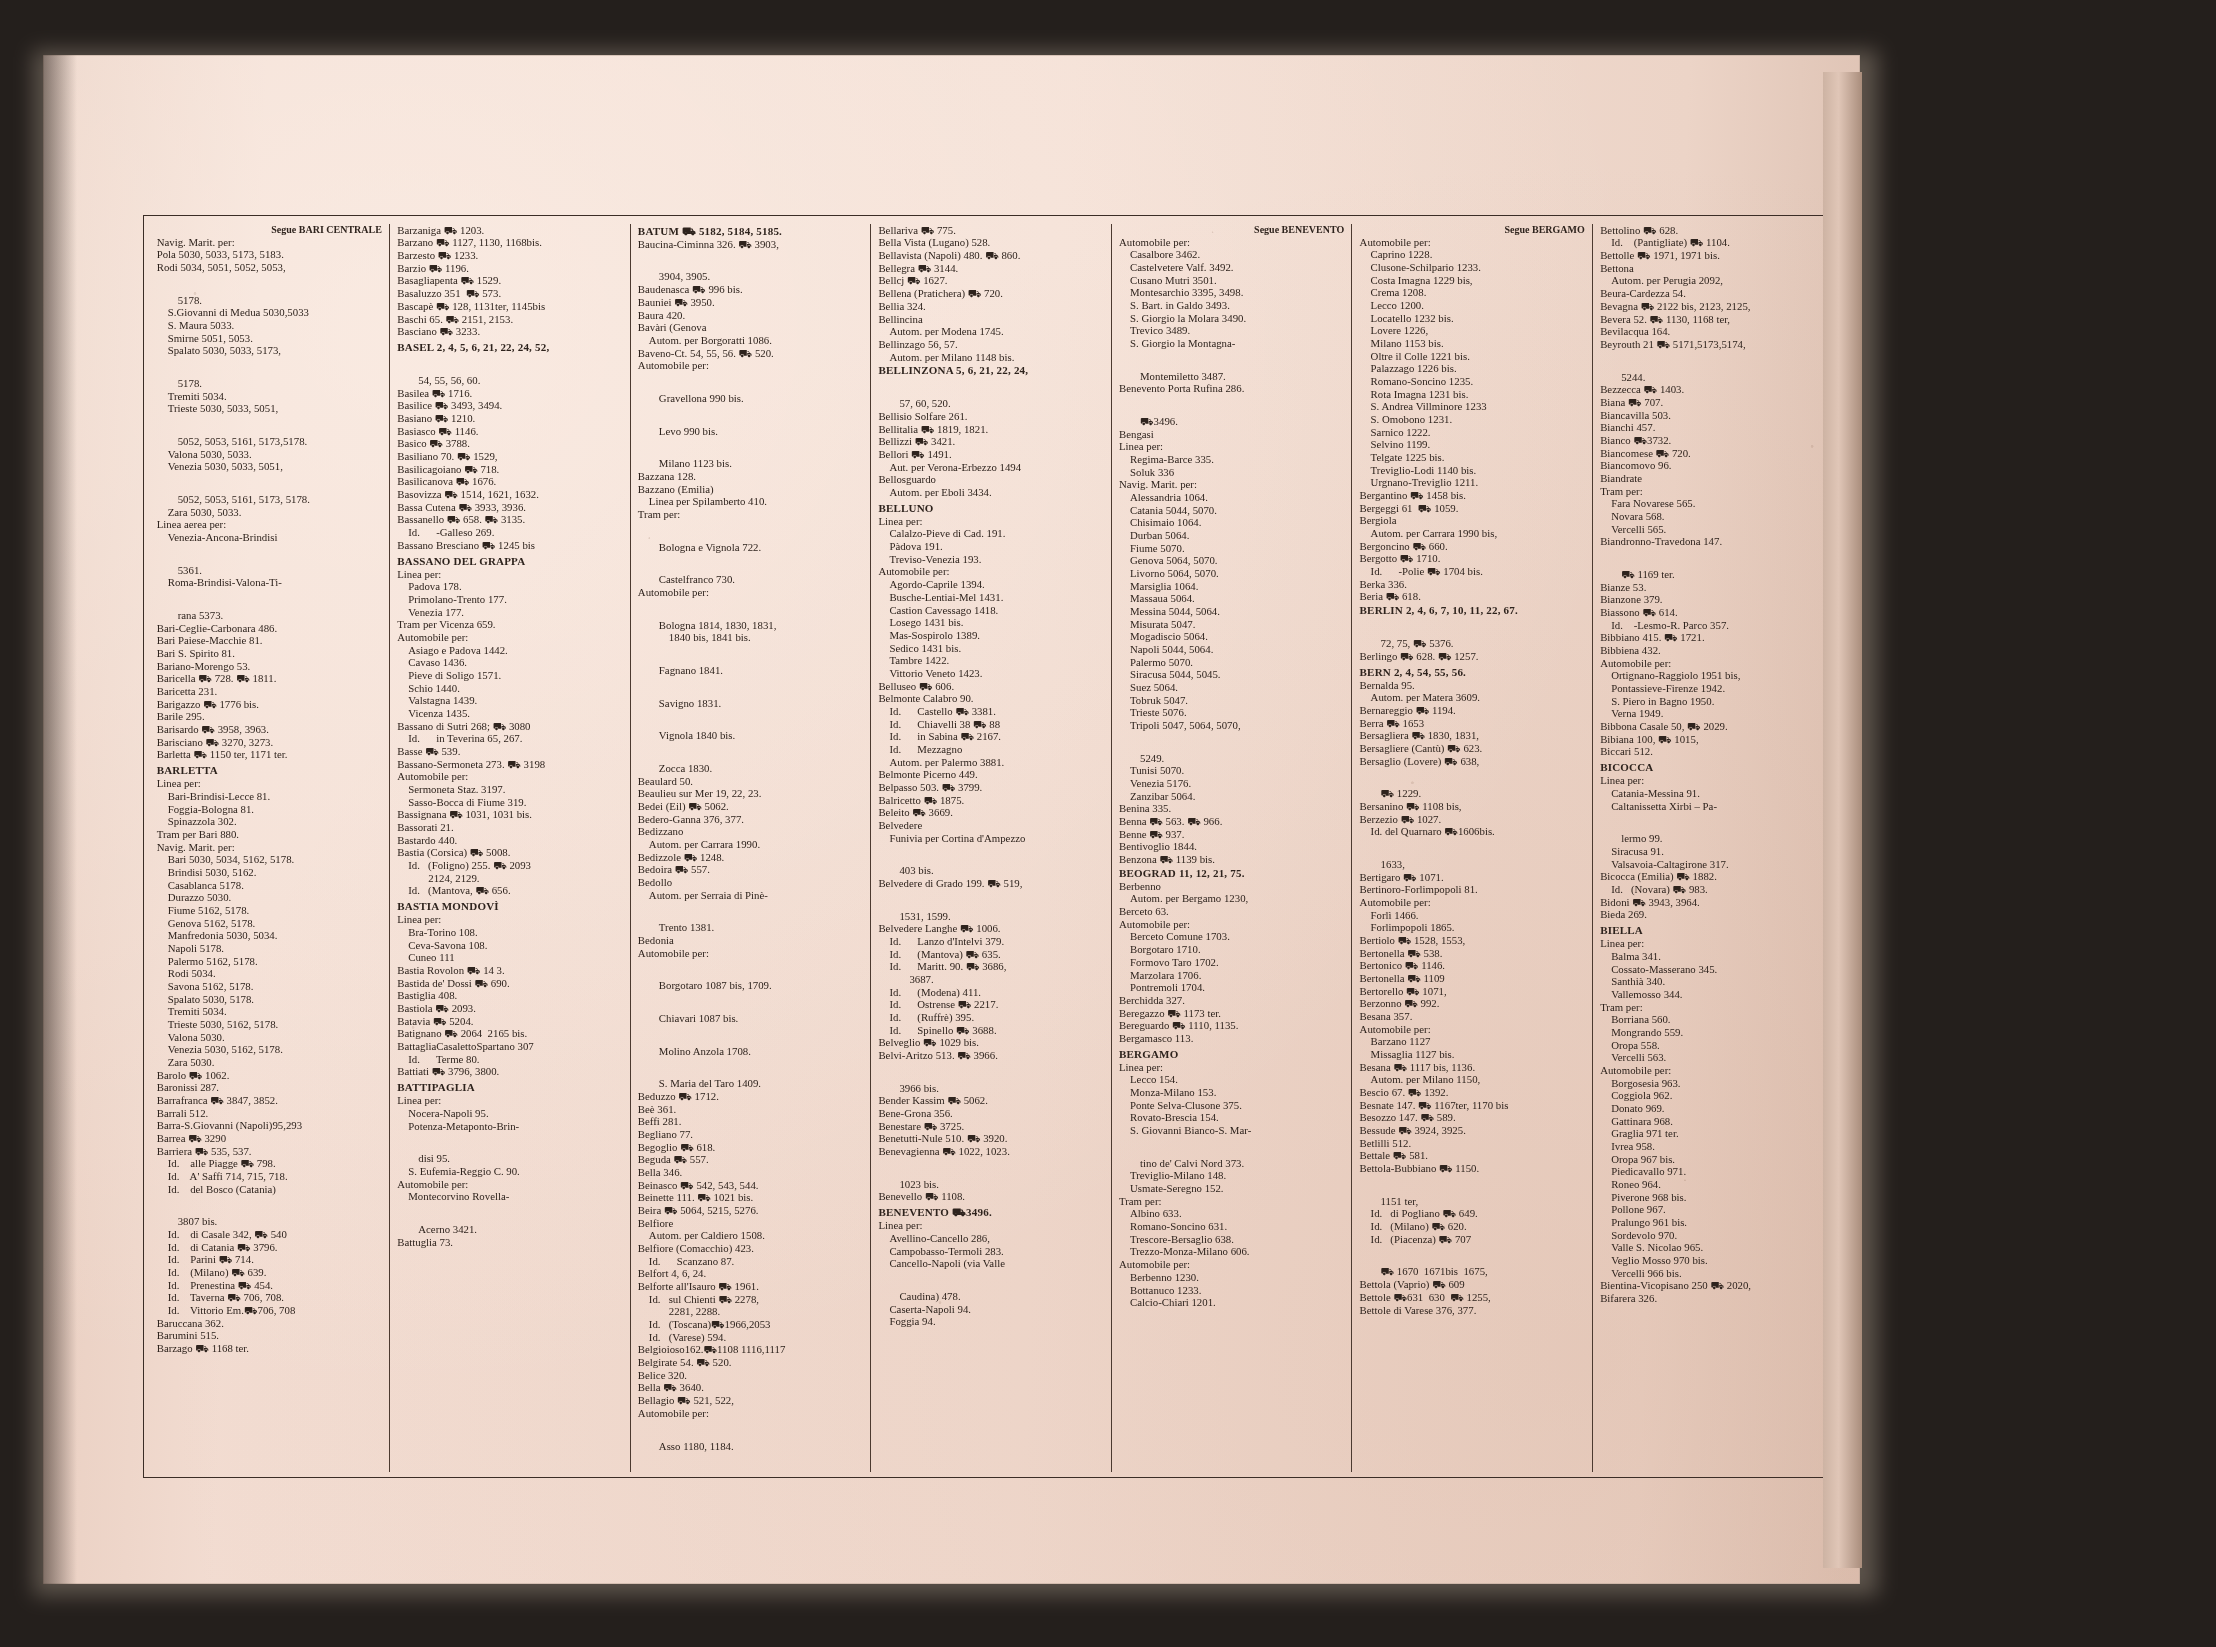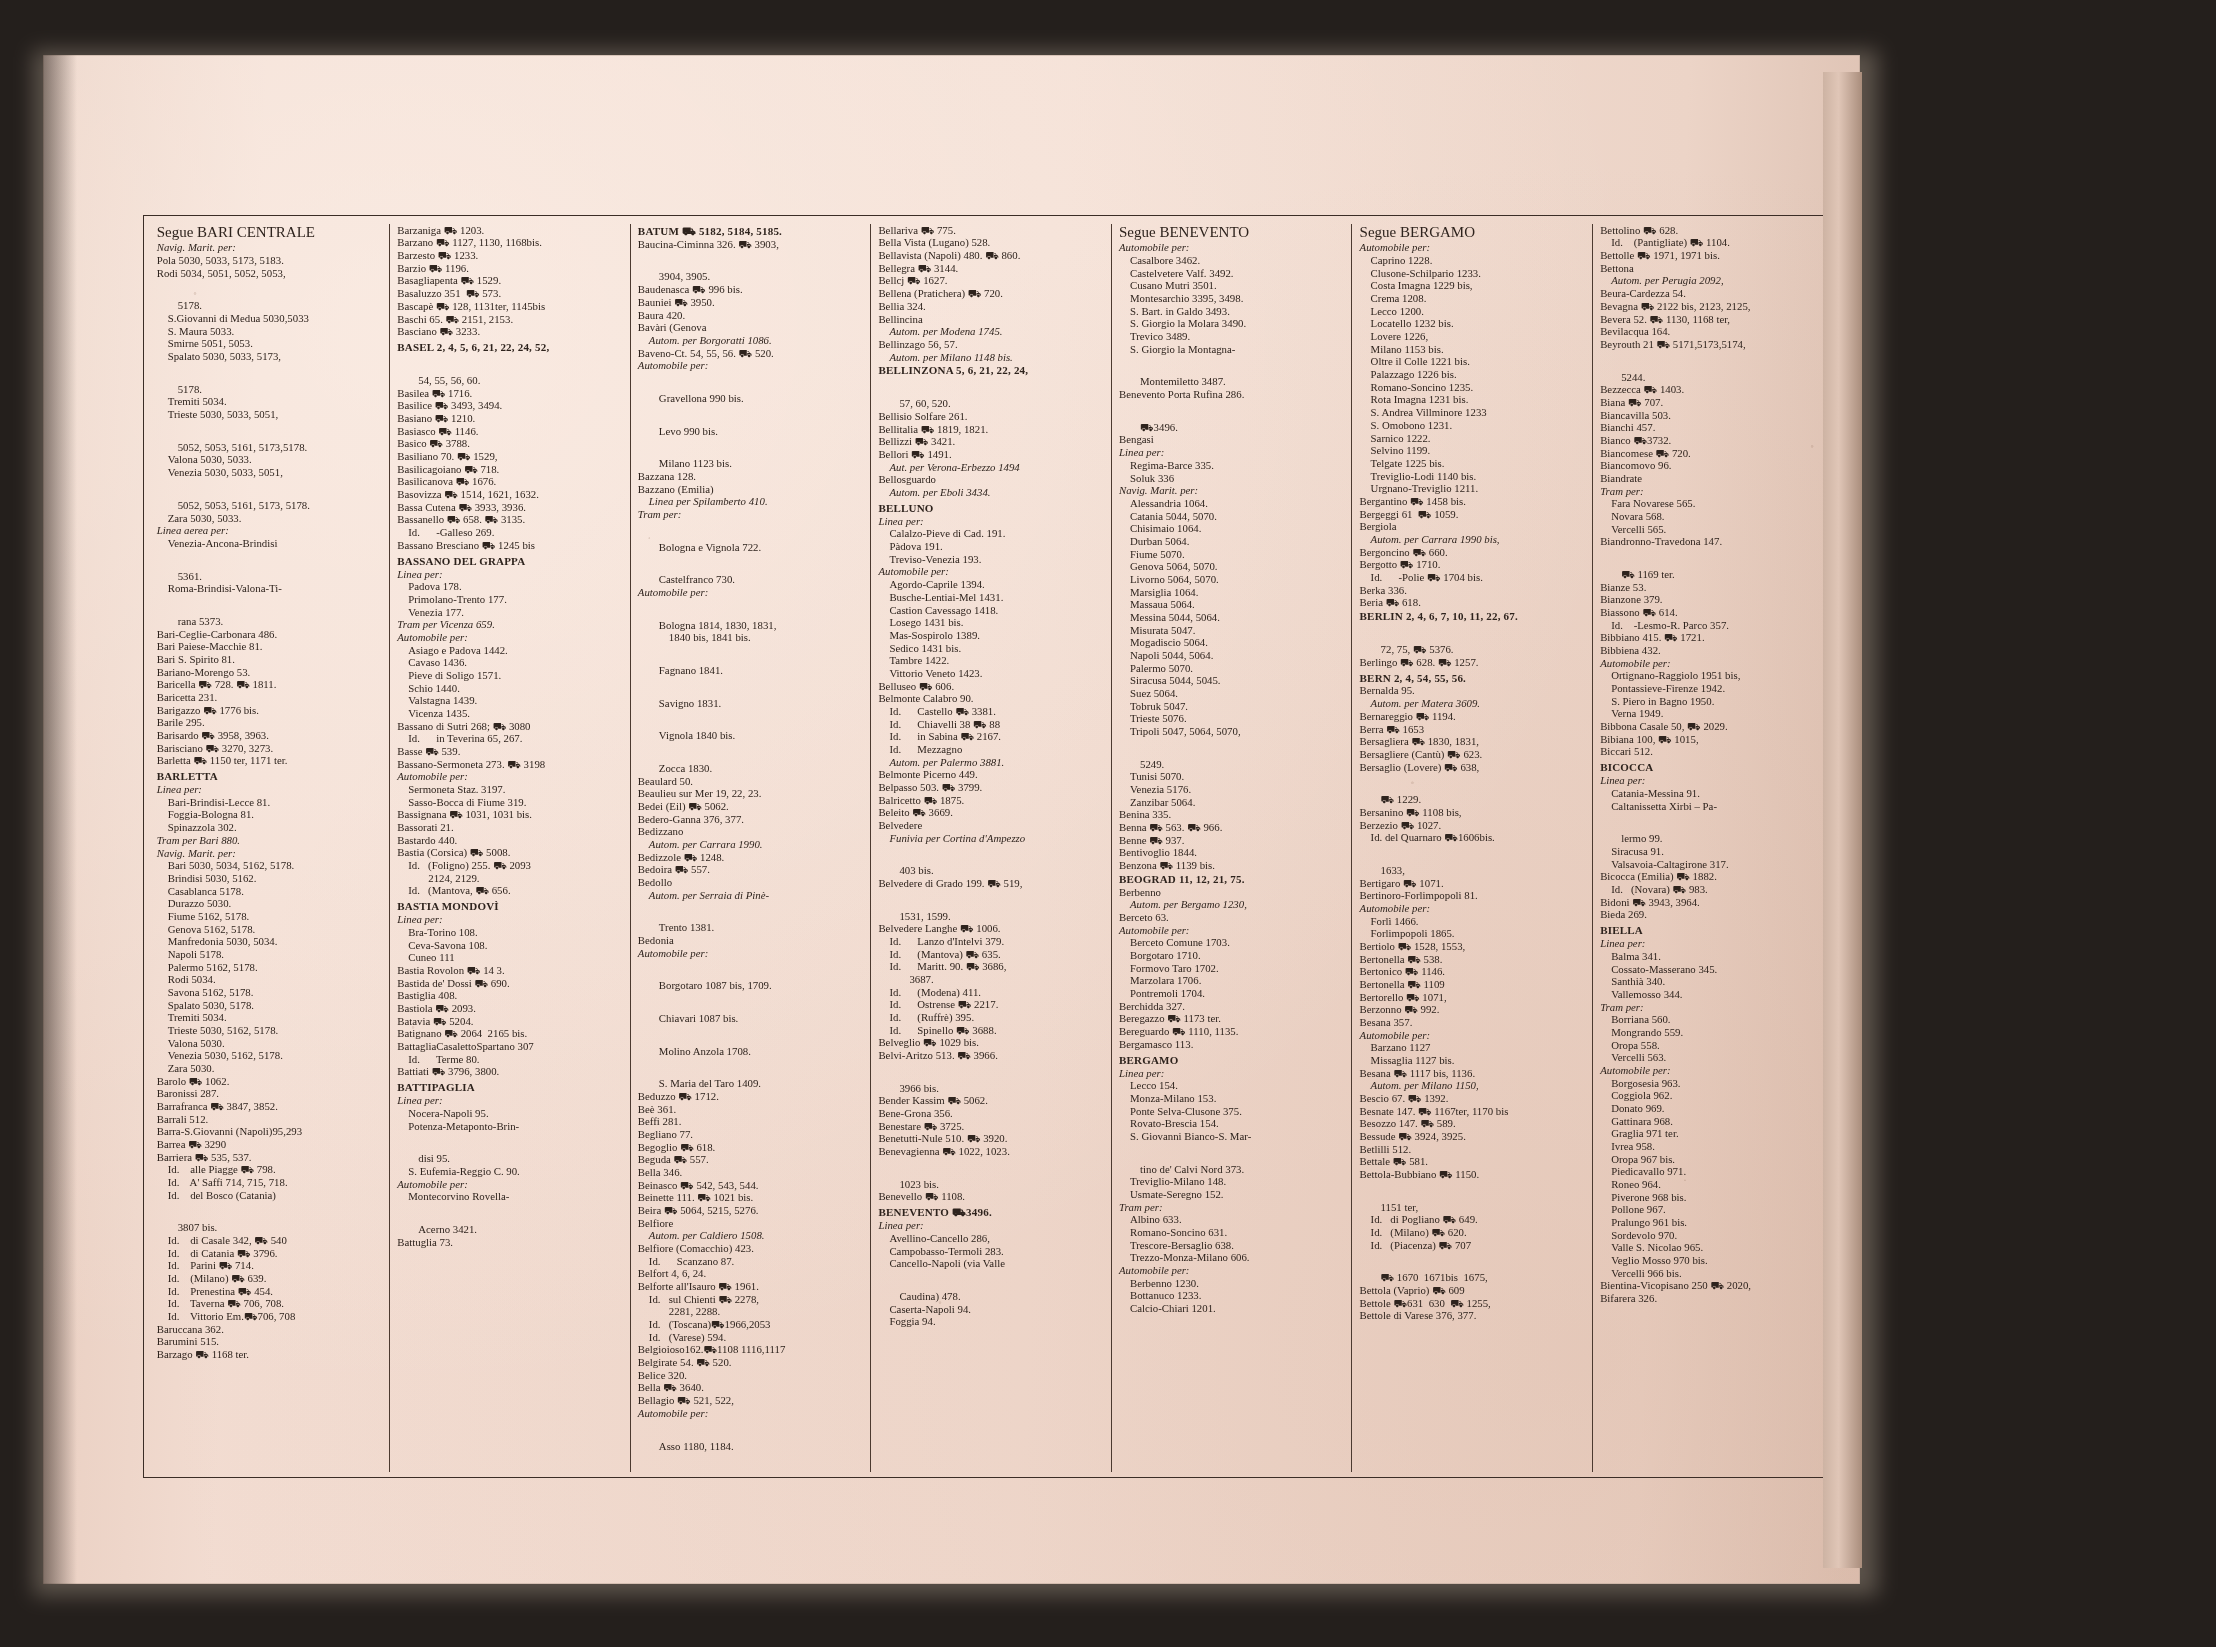--- a/index.html
+++ b/index.html
@@ -105,22 +105,22 @@
   .col:last-child { border-right: none; }
 
   .l { white-space: pre-wrap; }
   .hd {                      
     font-weight: bold;
     font-size: 11px;
     letter-spacing: 0.2px;
     padding-top: 3.3px;
   }
   .hd.tight { padding-top: 1.1px; }
-  .segue { font-weight: normal; font-size: 15px; }
-  .it { font-style: italic; }
+  .segue { font-weight: bold; font-size: 10px; text-align: right; }
+  .it { }
   .ind1 { padding-left: 11px; }
   .ind2 { padding-left: 21px; margin-top: 20px; }
   .ind3 { padding-left: 31px; }
 
   #folio {
     position: absolute;
     left: 0; top: 1441px;
     width: 1817px;
     text-align: center;
     font-size: 19px;

